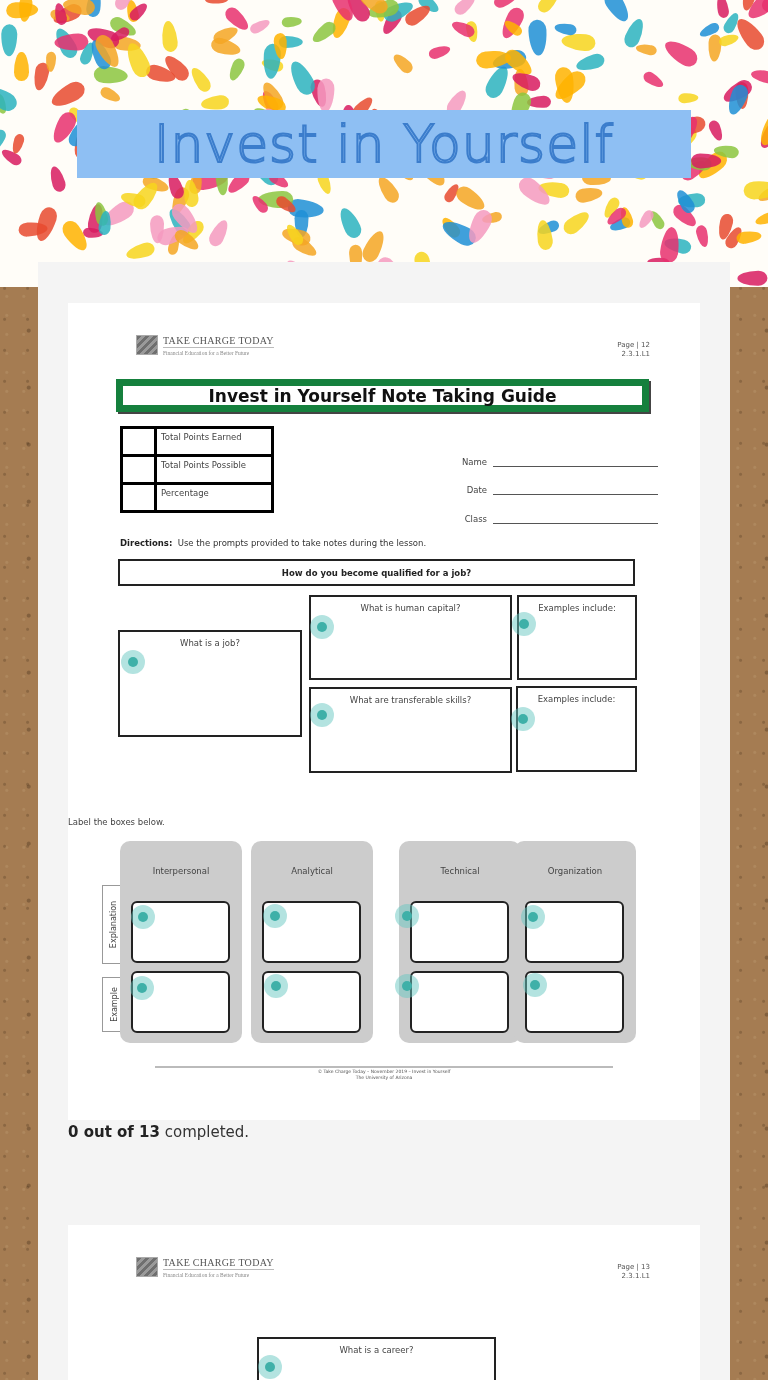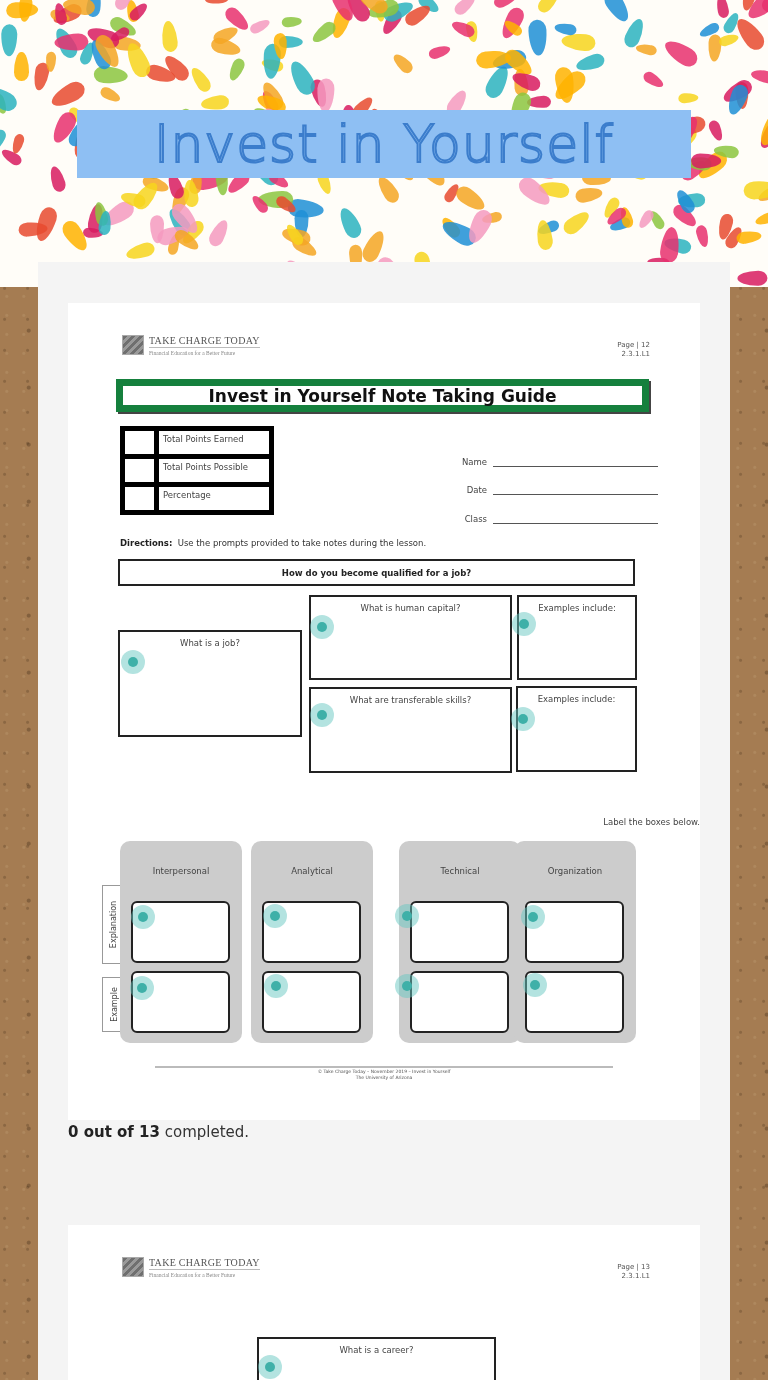--- a/index.html
+++ b/index.html
@@ -41,21 +41,21 @@
     position: absolute; left: 38px; top: 262px; width: 692px; height: 1118px;
     background: #f4f4f4;
   }
   .page {
     position: absolute; left: 30px; width: 632px; background: #ffffff;
     font-family: "DejaVu Sans", sans-serif; color: #222;
   }
   .page1 { top: 41px; height: 817px; }
   .page2 { top: 963px; height: 200px; }
 
-  .logo { position: absolute; left: 54px; display: flex; align-items: flex-start; }
+  .logo { position: absolute; left: 68px; display: flex; align-items: flex-start; }
   .logo-mark {
     width: 22px; height: 20px; background: #8a8a8a;
     border: 1px solid #aaa;
     background-image: linear-gradient(135deg, #6f6f6f 25%, #9a9a9a 25%, #9a9a9a 50%, #6f6f6f 50%, #6f6f6f 75%, #9a9a9a 75%);
     background-size: 8px 8px;
   }
   .logo-text { margin-left: 5px; }
   .logo-name {
     font-family: "Liberation Serif", serif; font-size: 10px; color: #555;
     border-bottom: 1px solid #bbb; padding-bottom: 1px; letter-spacing: 0.3px;
@@ -69,21 +69,21 @@
   .title-box {
     position: absolute; border: 7px solid #15803d; box-shadow: 2px 2px 0 #444;
     display: flex; align-items: center; justify-content: center;
     font-family: "DejaVu Sans", sans-serif; color: #111;
   }
   .main-title { left: 48px; top: 76px; width: 533px; height: 33px; font-size: 17px; font-weight: bold; }
 
   .points-table {
     position: absolute; left: 52px; top: 123px; width: 154px; border-collapse: collapse;
   }
-  .points-table td { border: 5px solid #000000; height: 28px; font-size: 8.5px; color: #444; vertical-align: top; padding: 3px 4px; }
+  .points-table td { border: 3px solid #000000; height: 28px; font-size: 8.5px; color: #444; vertical-align: top; padding: 3px 4px; }
   .points-table td.blank { width: 34px; }
 
   .info-fields { position: absolute; left: 380px; top: 135px; width: 210px; }
   .info-row { display: flex; align-items: flex-end; height: 28.5px; }
   .info-label { width: 45px; text-align: right; font-size: 8.5px; color: #444; padding-right: 6px; }
   .info-line { flex: 1; border-bottom: 1px solid #555; height: 12px; }
 
   .directions { position: absolute; left: 52px; top: 235px; font-size: 8.5px; color: #333; }
   .directions b { color: #222; }
 
@@ -97,21 +97,21 @@
     font-size: 8.5px; color: #444; text-align: center; padding-top: 6px;
   }
   .hotspot {
     position: absolute; width: 24px; height: 24px; border-radius: 50%;
     background: rgba(103,199,193,0.5);
     display: flex; align-items: center; justify-content: center;
   }
   .hotspot::after {
     content: ""; width: 10px; height: 10px; border-radius: 50%; background: #3fb0a8;
   }
-  .label-note { position: absolute; left: 0; width: 632px; text-align: right; font-size: 8.5px; color: #444; }
+  .label-note { position: absolute; left: 0; width: 632px; text-align: left; font-size: 8.5px; color: #444; }
 
   .category {
     position: absolute; top: 538px; width: 122px; height: 202px;
     background: #cccccc; border-radius: 10px;
   }
   .cat-title { position: absolute; top: 25px; width: 100%; text-align: center; font-size: 8.5px; color: #444; }
   .cat-box {
     position: absolute; left: 11px; width: 99px; height: 62px;
     background: #fff; border: 2px solid #222; border-radius: 6px;
   }

